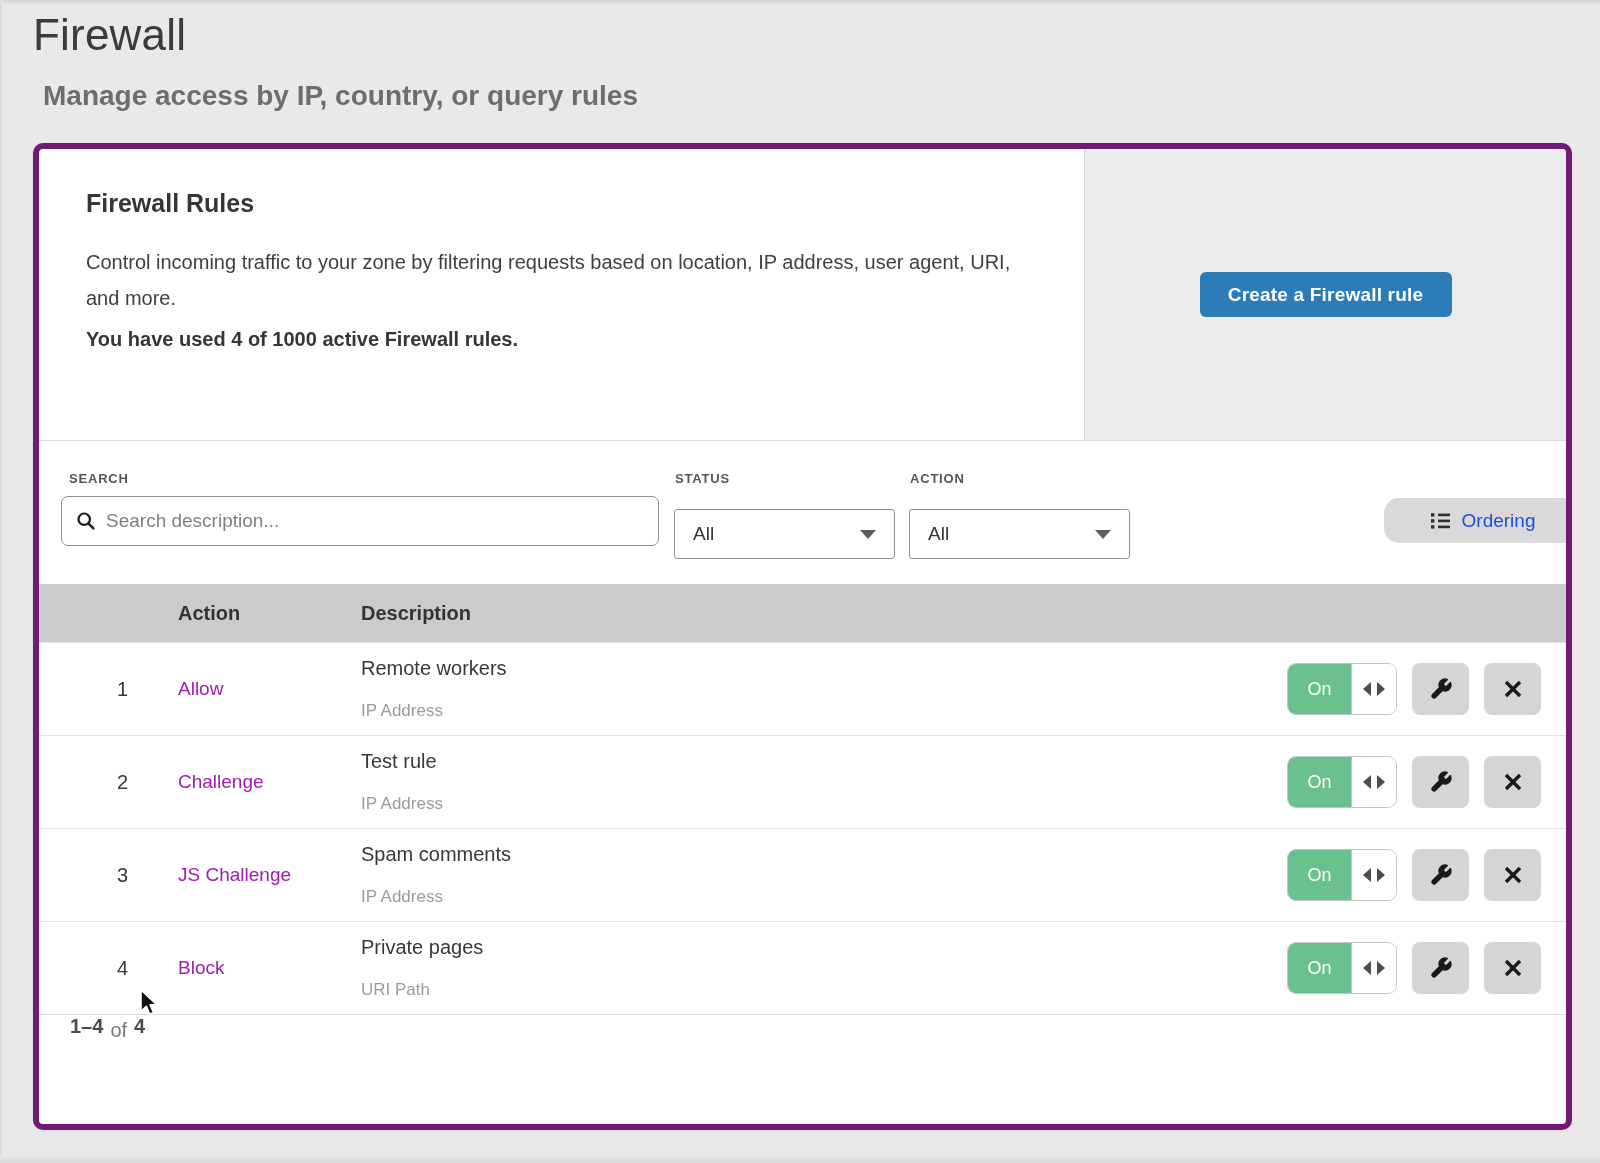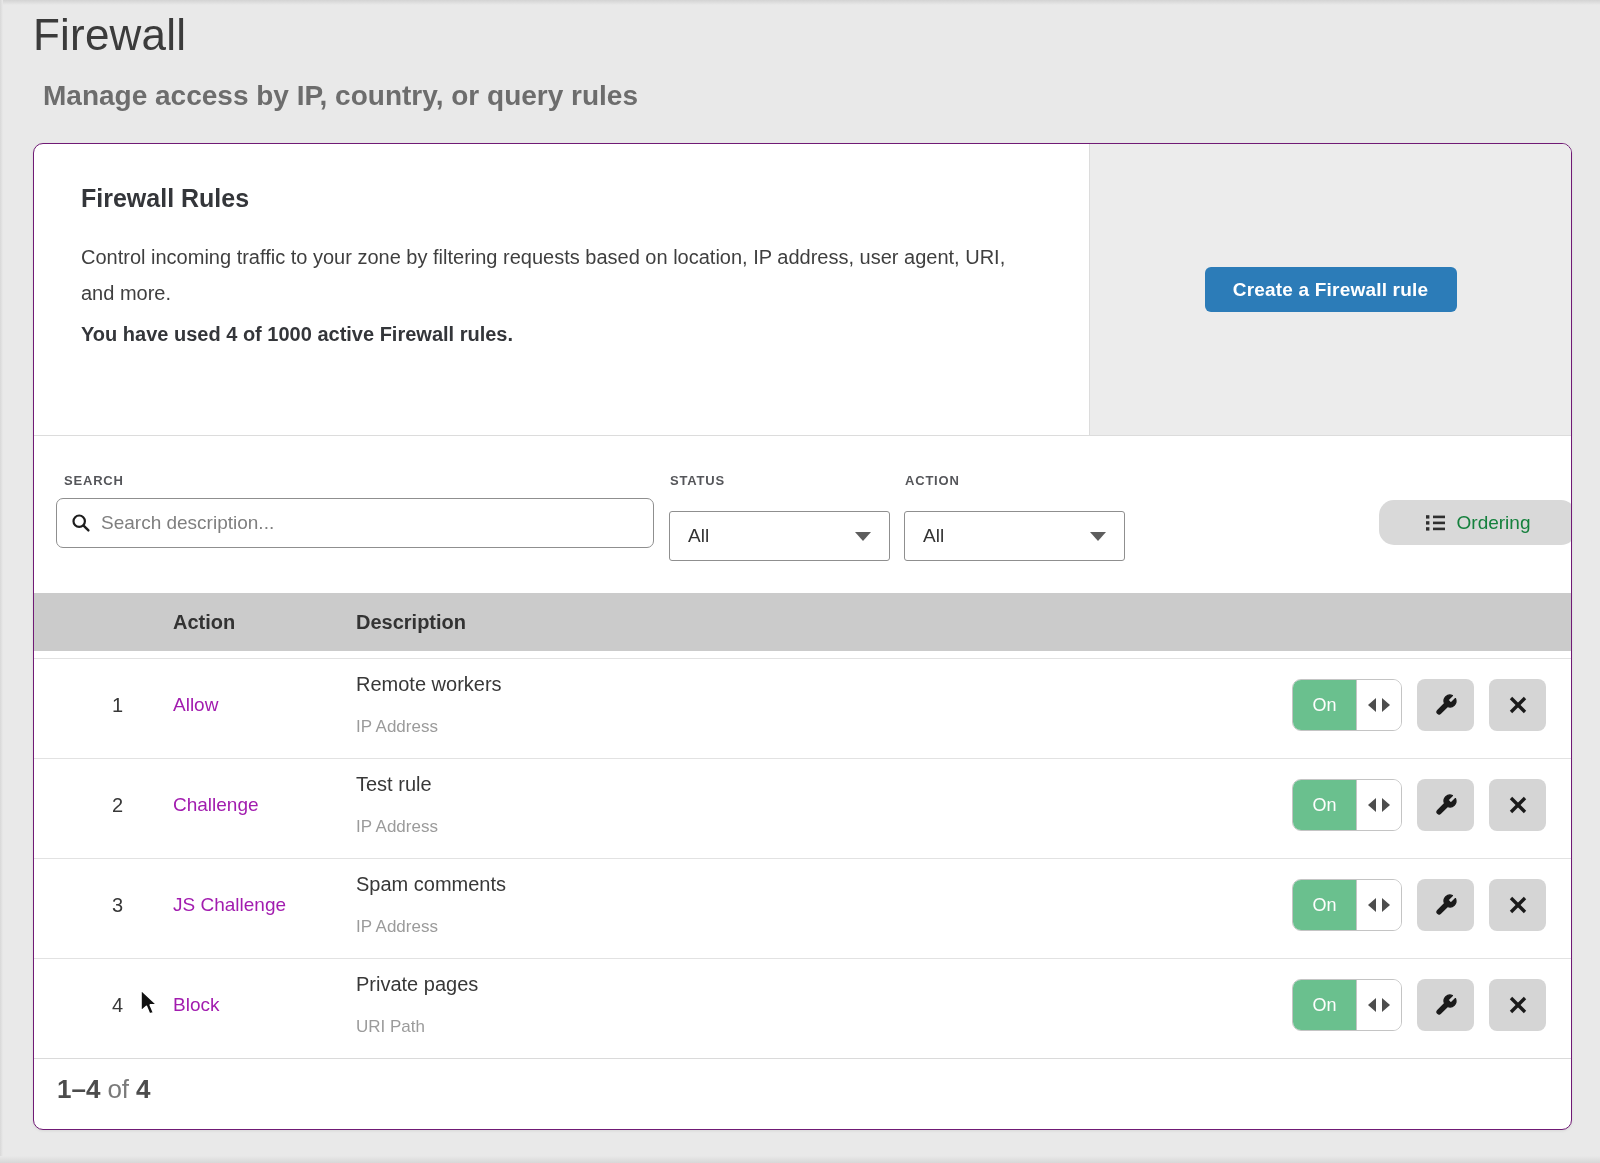--- a/index.html
+++ b/index.html
@@ -17,23 +17,23 @@
     background:linear-gradient(90deg,#d8d8d8,#e9e9e9); z-index:5;}
   .page-bottom-edge { position:absolute; bottom:0; left:0; right:0; height:7px;
     background:linear-gradient(#e9e9e9,#d7d7d7); z-index:5;}
 
   .page-header { position:absolute; left:33px; top:10px; }
   .page-title { font-size:44px; font-weight:500; color:#3b3b3b; letter-spacing:0.2px; }
   .page-subtitle { font-size:28px; font-weight:700; color:#6d6d6d; margin-top:20px;margin-left:10px; }
 
   .card {
     position:absolute; left:33px; top:143px; width:1539px; height:987px;
-    background:#ffffff; border:1px solid #701a75; border-radius:10px;
+    background:#ffffff; border:6px solid #701a75; border-radius:10px;
     box-shadow:0 1px 3px rgba(0,0,0,0.08);
-    display:flex; flex-direction:column; overflow:hidden;gap:7px;
+    display:flex; flex-direction:column; overflow:hidden;
   }
 
   
   .top-block { display:flex; height:292px; border-bottom:1px solid #dcdcdc; flex:0 0 auto; }
   .top-block-left { flex:1; padding:40px 60px 0 47px; }
   .card-heading { font-size:25px; font-weight:700; color:#34363a; margin-bottom:26px; }
   .card-desc { font-size:20px; color:#3f3f3f; line-height:36px; max-width:950px; }
   .card-usage { font-size:20px; font-weight:700; color:#34363a; margin-top:12px; }
   .top-block-right {
     width:482px; background:#ececec; border-left:1px solid #dcdcdc;
@@ -74,21 +74,21 @@
   .sel-action { left:870px; }
   .select .caret {
     margin-left:auto; width:0; height:0;
     border-left:8px solid transparent; border-right:8px solid transparent;
     border-top:9px solid #5d5d5d;
   }
   .ordering-btn {
     position:absolute; left:1345px; top:57px; width:197px; height:45px;
     background:#d9d9d9; border:none; border-radius:15px;
     display:flex; align-items:center; justify-content:center; gap:11px;
-    font-size:19px; color:#15803d; cursor:pointer; font-family:inherit;
+    font-size:19px; color:#1d4ed8; cursor:pointer; font-family:inherit;
   }
 
   
   .thead {
     height:58px; background:#cbcbcb; display:flex; align-items:center;
     font-size:20px; font-weight:700; color:#333; flex:0 0 auto;
   }
   .col-priority { width:139px; padding-left:78px; flex:0 0 auto; }
   .col-action { width:183px; flex:0 0 auto; }
   .col-desc { flex:1 1 auto; min-width:0; }
@@ -120,25 +120,25 @@
     border-bottom:7px solid transparent; border-right:8px solid #4d4d4d; }
   .tri-right { width:0; height:0; border-top:7px solid transparent;
     border-bottom:7px solid transparent; border-left:8px solid #4d4d4d; }
   .icon-btn {
     width:57px; height:52px; background:#d5d5d5; border:none; border-radius:8px;
     display:flex; align-items:center; justify-content:center; cursor:pointer;
   }
 
   
   .pagination {
-    height:62px; border-top:1px solid #dadada; display:flex; align-items:center;
-    padding-left:23px; font-size:26px; flex:0 0 auto; background:#fff;
+    height:62px; border-top:1px solid #dadada; display:flex; 
+    padding-left:31px; font-size:20px; flex:0 0 auto; background:#fff;
   }
   .pag-strong { font-weight:700; color:#4c4c4c; }
-  .pag-of { color:#7a7a7a; margin:15px 7px; }
+  .pag-of { color:#7a7a7a; margin:4px 7px; }
   .card-footer {
     flex:1; border-top:1px solid #e0e0e0; display:flex; align-items:center;
     justify-content:flex-end; padding-right:60px; background:#fff;
   }
   .help-link {
     display:flex; align-items:center; gap:9px; font-size:20px; color:#2e7cb8;
     text-decoration:none; cursor:pointer;
   }
   .help-arrow { width:0; height:0; border-top:7px solid transparent;
     border-bottom:7px solid transparent; border-left:9px solid #2e7cb8; }

